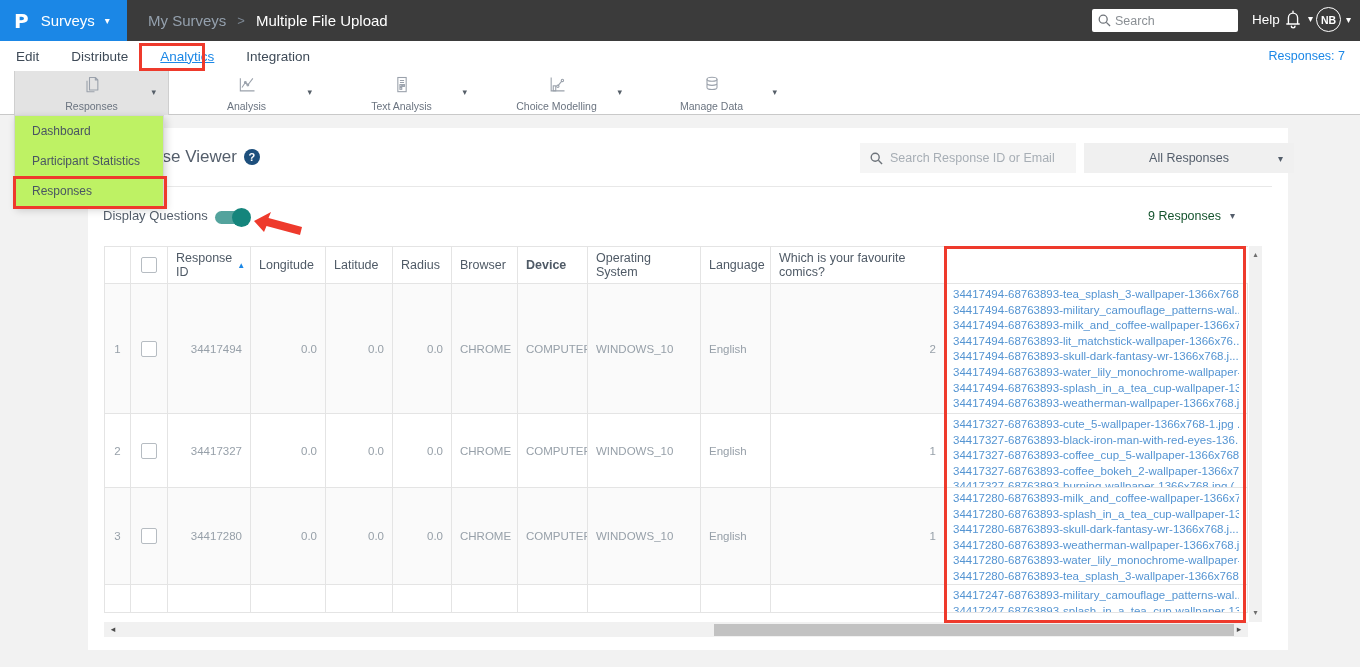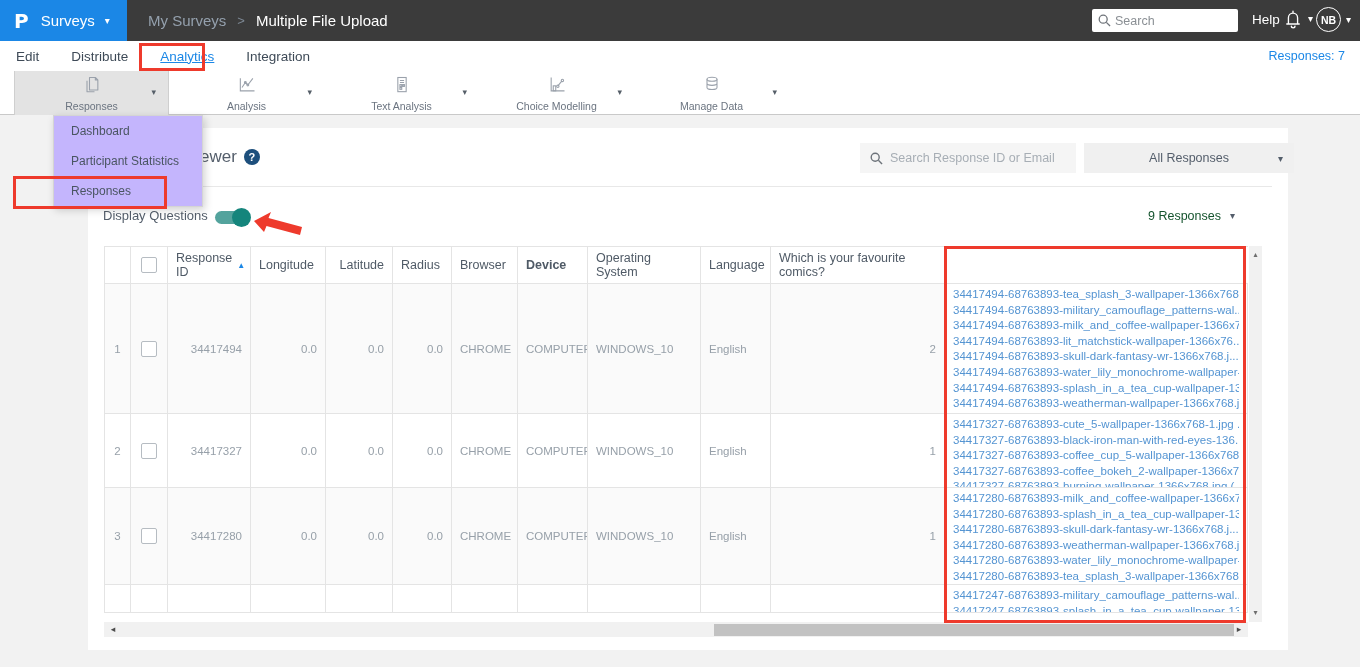--- a/index.html
+++ b/index.html
@@ -43,21 +43,21 @@
   .toolbar { position:absolute; left:0; top:71px; width:1360px; height:44px; background:#fff; border-bottom:1px solid #c9c9c9; }
   .tabs { position:absolute; left:14px; top:0; height:44px; display:flex; }
   .tab { position:relative; width:155px; height:44px; display:flex; flex-direction:column; align-items:center; justify-content:center; cursor:pointer; }
   .tab.active { background:#e3e3e3; border-left:1px solid #cfcfcf; border-right:1px solid #cfcfcf; }
   .tab-icon svg { width:22px; height:20px; stroke:#9aa1ab; fill:none; stroke-width:1.3; }
   .tab-label { font-size:10.5px; color:#6b7480; margin-top:1px; }
   .tab-caret { position:absolute; right:12px; top:16px; color:#555e68; font-size:9px; }
   .tab-caret::after { content:"▾"; }
 
   
-  .menu { position:absolute; left:14px; top:115px; width:150px; background:#c4b5fd; border:1px solid #d4d4d4; box-shadow:2px 3px 8px rgba(0,0,0,.18); z-index:30;margin-left:39px; }
+  .menu { position:absolute; left:14px; top:115px; width:150px; background:#bef264; border:1px solid #d4d4d4; box-shadow:2px 3px 8px rgba(0,0,0,.18); z-index:30; }
   .menu-item { height:30px; line-height:30px; padding:0 17px; font-size:12px; color:#4a5562; cursor:pointer; white-space:nowrap; }
 
   
   .card { position:absolute; left:88px; top:128px; width:1200px; height:522px; background:#fff; }
   .viewer-title { position:absolute; left:104px; top:147px; font-size:17px; color:#545e6b; display:flex; align-items:center; gap:7px; z-index:5; }
   .help-circle { width:16px; height:16px; background:#1d4f7c; color:#fff; border-radius:50%; font-size:11px; font-weight:bold; display:inline-flex; align-items:center; justify-content:center; cursor:pointer; }
   .help-circle::after { content:"?"; }
   .resp-search { position:absolute; left:860px; top:143px; width:216px; height:30px; background:#f5f5f5; display:flex; align-items:center; padding:0 10px; }
   .resp-search .mag2 { width:13px; height:13px; flex:0 0 13px; margin-right:7px; }
   .resp-search input { border:0; outline:0; background:transparent; width:100%; font-size:12.5px; color:#555; font-family:inherit; }
@@ -246,21 +246,21 @@
         <div class="tcell al-center" style="width: 37px; flex: 0 0 37px;">
           <span class="cb"></span>
         </div>
         <div class="tcell " style="width: 83px; flex: 0 0 83px;">
           <span>Response ID</span>
           <span class="sort-asc"></span>
         </div>
         <div class="tcell " style="width: 75px; flex: 0 0 75px;">
           <span>Longitude</span>
         </div>
-        <div class="tcell " style="width: 67px; flex: 0 0 67px; justify-content: flex-end;">
+        <div class="tcell " style="width: 67px; flex: 0 0 67px;">
           <span>Latitude</span>
         </div>
         <div class="tcell " style="width: 59px; flex: 0 0 59px; text-align: right;">
           <span>Radius</span>
         </div>
         <div class="tcell " style="width: 66px; flex: 0 0 66px;">
           <span>Browser</span>
         </div>
         <div class="tcell " style="width: 70px; flex: 0 0 70px; font-weight: bold;">
           <span>Device</span>

